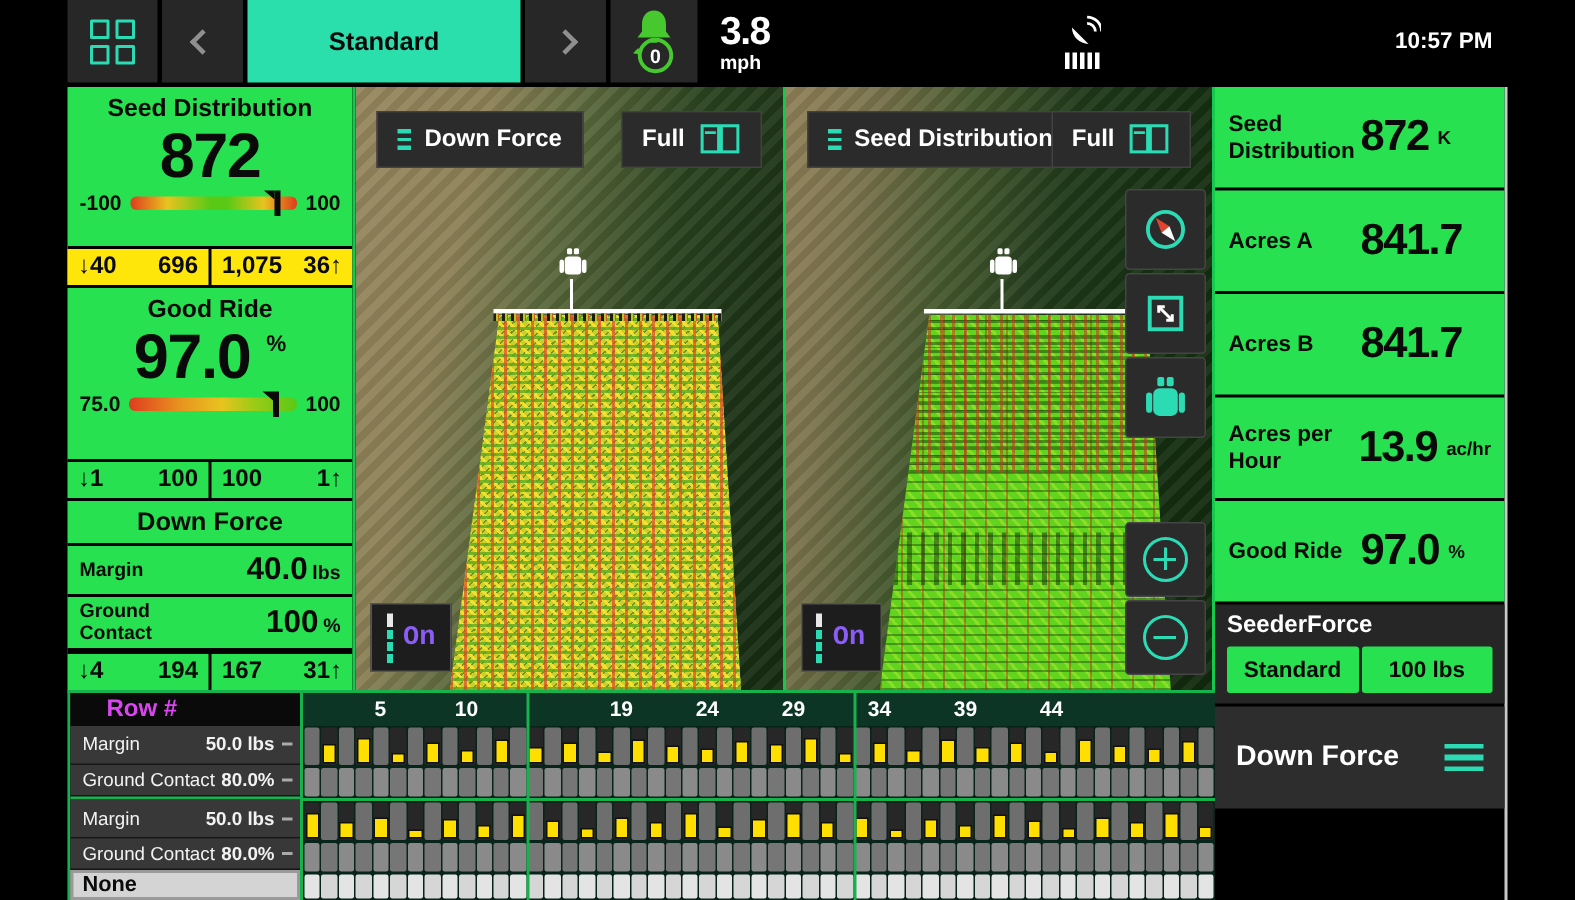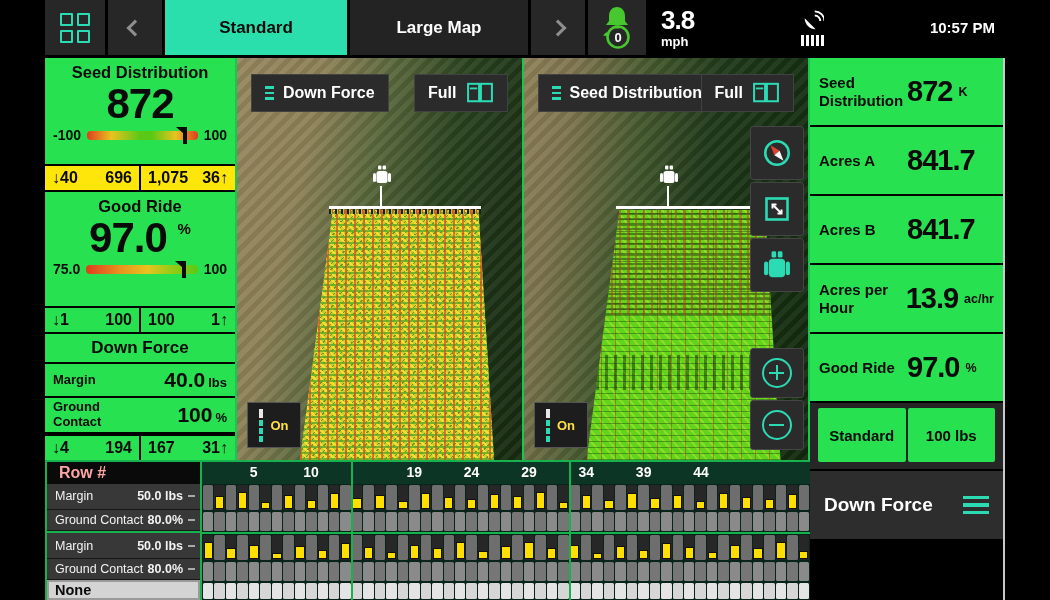--- a/index.html
+++ b/index.html
@@ -94,21 +94,21 @@
              display:flex; align-items:center; gap:9px; padding:0 13px; color:#fff; font-size:16px;
              font-weight:bold; cursor:pointer; }
   .list-icon { display:flex; flex-direction:column; gap:3px; }
   .list-icon div { width:9px; height:2.5px; background:#2adbb4; }
   .mini-toggle { position:absolute; left:10px; bottom:12px; width:54px; height:46px; background:#1d1d1d;
                  border:1px solid #555; display:flex; align-items:center; justify-content:center; gap:7px; cursor:pointer; }
   .dashcol { display:flex; flex-direction:column; gap:2px; align-items:center; }
   .dashcol div { width:4px; }
   .dashcol .d1 { height:9px; background:#e8e8e8; }
   .dashcol .d2 { height:6px; background:#2adbb4; }
-  .toggle-lab { color:#fde047; font-size:13px; font-weight:bold; }
+  .toggle-lab { color:#8b5cf6; font-size:18px; font-weight:bold;font-family:Liberation Mono, monospace; }
   .field-label { position:absolute; left:160px; bottom:12px; background:#000; color:#fff;
                  font-size:13.5px; padding:4px 11px; border-radius:3px; white-space:nowrap; }
   .side-btns { position:absolute; right:4px; top:68px; display:flex; flex-direction:column; gap:2px; }
   .side-btns.zoom { top:auto; bottom:10px; }
   .sq-btn { width:54px; height:54px; background:#2b2b2b; border:1px solid #454545; border-radius:3px;
             display:flex; align-items:center; justify-content:center; cursor:pointer; }
   .sq-btn.z { height:50px; }
   .zoom-glyph { width:30px; height:30px; border:2.5px solid #2adbb4; border-radius:50%; position:relative; }
   .zoom-glyph:before, .zoom-glyph.plus:after { content:""; position:absolute; background:#2adbb4; }
   .zoom-glyph:before { left:5px; top:11.5px; width:15px; height:2.5px; }
@@ -130,22 +130,22 @@
   .drow { height:68px; background:#2d2d2d; color:#fff; font-size:19px; font-weight:bold;
           display:flex; align-items:center; justify-content:space-between; padding:0 14px; margin-bottom:2px; cursor:pointer; }
   .drow.setup { flex:1; background:#606060; margin-bottom:0; }
   .burger { display:flex; flex-direction:column; gap:4px; }
   .burger div { width:26px; height:3.5px; background:#2adbb4; }
 
   
   .bottom { grid-column:1/3; grid-row:3; display:flex; background:#0c2f1f;
             border-top:2px solid #17b24e; border-left:2px solid #17b24e; }
   .legend { width:153px; display:flex; flex-direction:column; background:#101010; }
-  .lg-head { height:22px; background:#0a0a0a; color:#fca5a5; font-size:16px; font-weight:bold;
-             display:flex; align-items:center; padding:0 12px; }
+  .lg-head { height:22px; background:#0a0a0a; color:#d946ef; font-size:16px; font-weight:bold;
+             display:flex; align-items:center; padding:0 24px; }
   .lg-row { background:#383838; color:#f2f2f2; display:flex; align-items:center;
             justify-content:space-between; padding:0 5px 0 8px; border-bottom:1px solid #161616; cursor:pointer; }
   .lg-row.m { height:27px; } .lg-row.c { height:21px; }
   .lg-row .l { font-size:12.5px; } .lg-row .v { font-size:12.5px; font-weight:bold; margin-left:auto; }
   .lg-tick { width:7px; height:2px; background:#aaa; margin-left:5px; }
   .lg-sep { height:2px; background:#17b24e; }
   .lg-none { flex:1; background:#d4d4d4; border:2px solid #9a9a9a; color:#0a0a0a; font-size:14.5px;
              font-weight:bold; display:flex; align-items:center; padding:0 6px; cursor:pointer; }
   .chart { flex:1; position:relative; display:flex; flex-direction:column; border-left:2px solid #17b24e; }
   .axis { height:22px; background:#0d3526; position:relative; }
@@ -169,21 +169,20 @@
             <div></div>
             <div></div>
             <div></div>
             <div></div>
           </div>
     </div>
     <div class="tb-btn tb-chev">
           <div class="chev left"></div>
         </div>
     <div class="tb-btn tab active">Standard</div>
-    <div class="tb-btn tab">Large Map</div>
     <div class="tb-btn tb-chev">
           <div class="chev right"></div>
         </div>
     <div class="tb-btn tb-alert">
       <svg width="40" height="48" viewBox="0 0 40 48">
         <path d="M20 3c-5 0-8 4-8 9v5l-3 4h22l-3-4v-5c0-5-3-9-8-9z" fill="#47c82e"></path>
         <rect x="17" y="21.5" width="6" height="3" rx="1.5" fill="#47c82e"></rect>
         <path d="M9.5 28 l-3.5 3.5 l5.5 1 z" fill="#47c82e"></path>
         <circle cx="21" cy="33" r="10.5" fill="none" stroke="#47c82e" stroke-width="2.6"></circle>
         <text x="21" y="38" text-anchor="middle" font-size="13" font-weight="bold" fill="#ffffff">0</text>
@@ -426,20 +425,21 @@
       <span class="lbl">Acres per Hour</span>
       <span class="val">13.9</span>
       <span class="u">ac/hr</span>
     </div>
     <div class="metric">
       <span class="lbl">Good Ride</span>
       <span class="val">97.0</span>
       <span class="u">%</span>
     </div>
     <div class="sforce">
+      <div class="ttl">SeederForce</div>
       <div class="btns">
         <div>Standard</div>
         <div>100 lbs</div>
       </div>
     </div>
     <div class="drow">
       <span>Down Force</span>
       <div class="burger">
             <div></div>
             <div></div>

